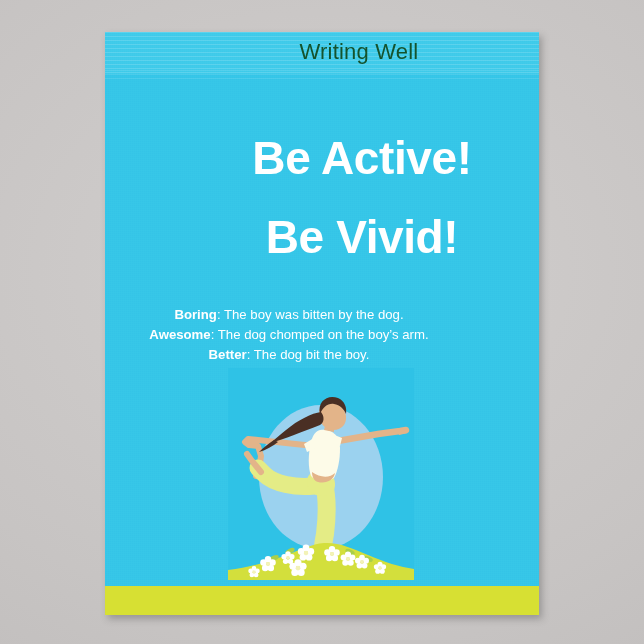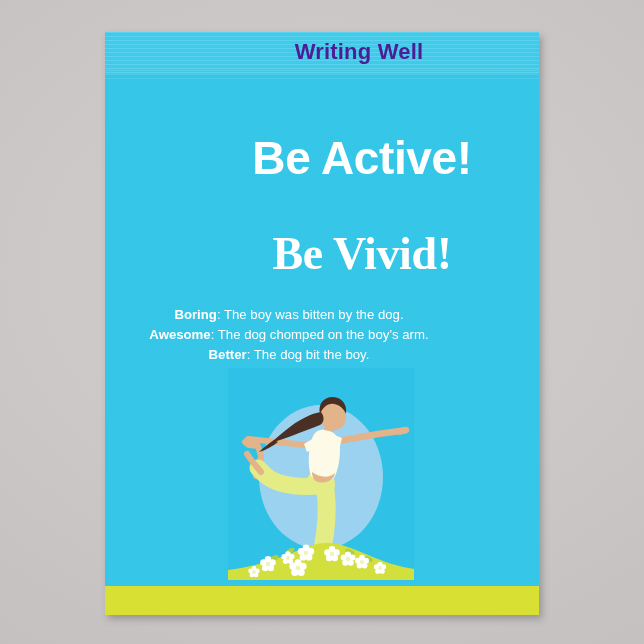--- a/index.html
+++ b/index.html
@@ -81,23 +81,23 @@
         rgba(255,255,255,0.10) 0px,
         rgba(255,255,255,0.10) 1px,
         rgba(255,255,255,0.00) 1px,
         rgba(255,255,255,0.00) 4px);
   }
   #poster-title {
     position: absolute;
     left: 0; top: 6px;
     width: 508px;
     text-align: center;
-    color: #4c1d95;
+    color: #14532d;
     font-size: 22px;
-    font-weight: 700;
+    font-weight: 400;
     letter-spacing: .2px;
     line-height: 28px;
     z-index: 4;
   }
 
   
   #headlines {
     position: absolute;
     left: 0;
     top: 96px;
@@ -105,21 +105,21 @@
     text-align: center;
     z-index: 4;
   }
   .headline {
     color: #ffffff;
     font-size: 46px;
     font-weight: bold;
     line-height: 60px;
     letter-spacing: -0.4px;
   }
-  .headline.second { margin-top: 36px; font-family: Liberation Serif, serif; }
+  .headline.second { margin-top: 19px; }
 
   
   #examples {
     position: absolute;
     left: 0;
     top: 273px;
     width: 368px;
     text-align: center;
     z-index: 4;
     color: #ffffff;

